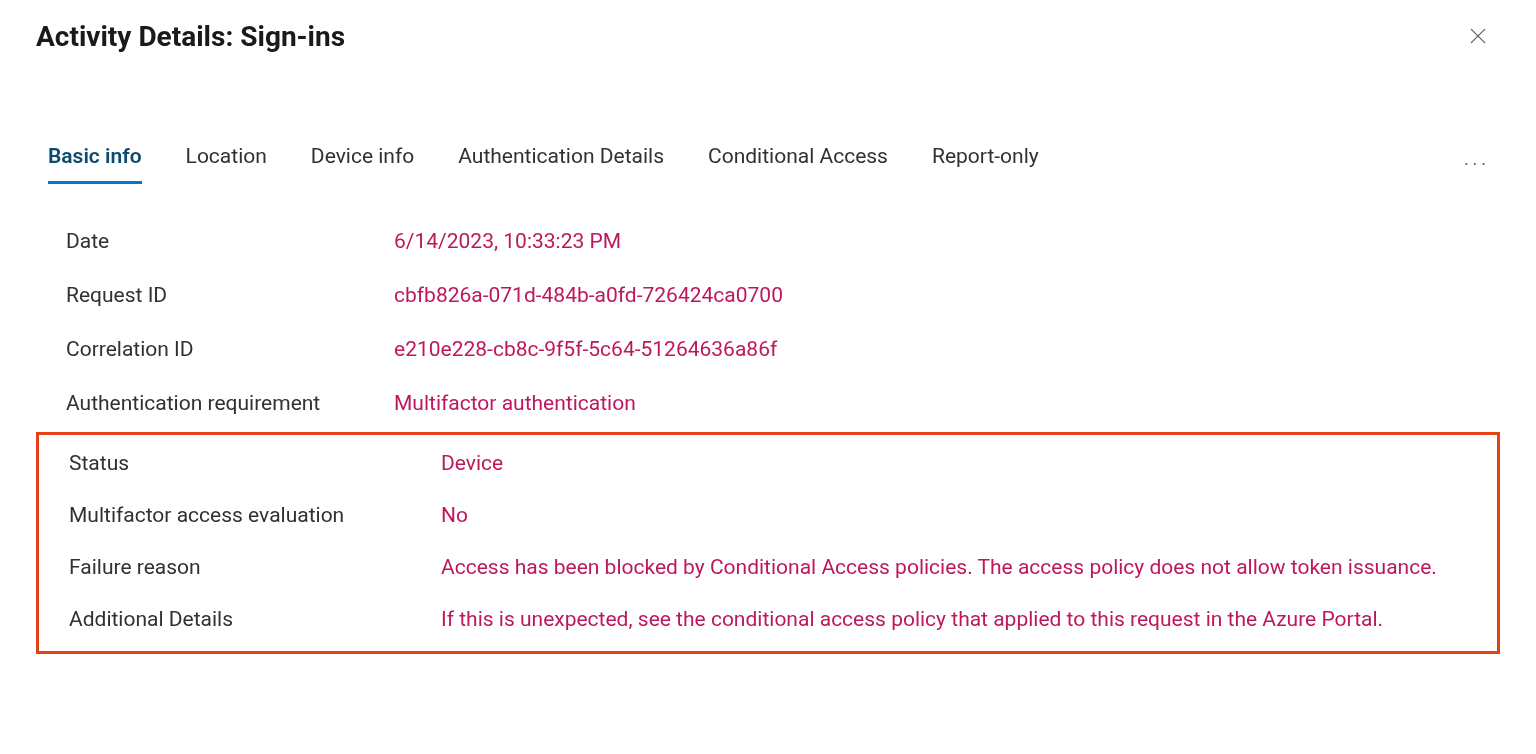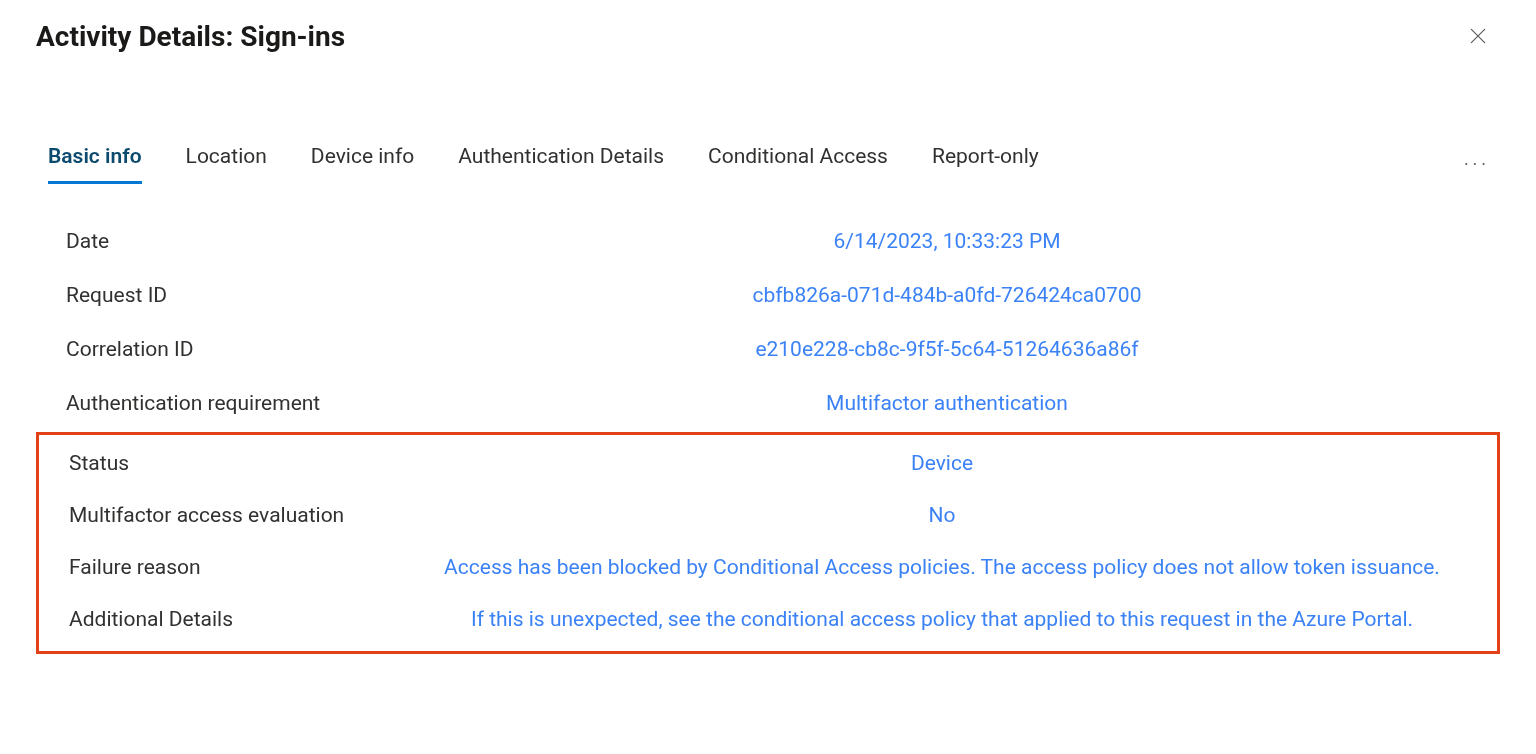--- a/index.html
+++ b/index.html
@@ -69,30 +69,29 @@
       padding: 15px 0 15px 30px;
     }
     .row-label {
       width: 328px;
       flex: 0 0 328px;
       font-size: 21px;
       color: #323130;
     }
     .row-value {
       font-size: 21px;
-      color: #3b82f6;
+      color: #be185d;
       flex: 1;
-      text-align: center;
     }
     .highlight-box {
       border: 3px solid #e24216;
       margin-top: 2px;
       padding: 2px 0 6px 0;
     }
-    .highlight-box .row { padding: 14px 10px 14px 30px; }
+    .highlight-box .row { padding: 14px 10px 14px 30px; gap: 44px; }
   </style>
 </head>
 <body>
 
 <div class="header">
   <h1 class="page-title">Activity Details: Sign-ins</h1>
   <div class="close-btn">
     <svg viewBox="0 0 24 24" fill="none" stroke="currentColor" stroke-width="1.5" stroke-linecap="round">
       <line x1="4" y1="4" x2="20" y2="20"></line>
       <line x1="20" y1="4" x2="4" y2="20"></line>

